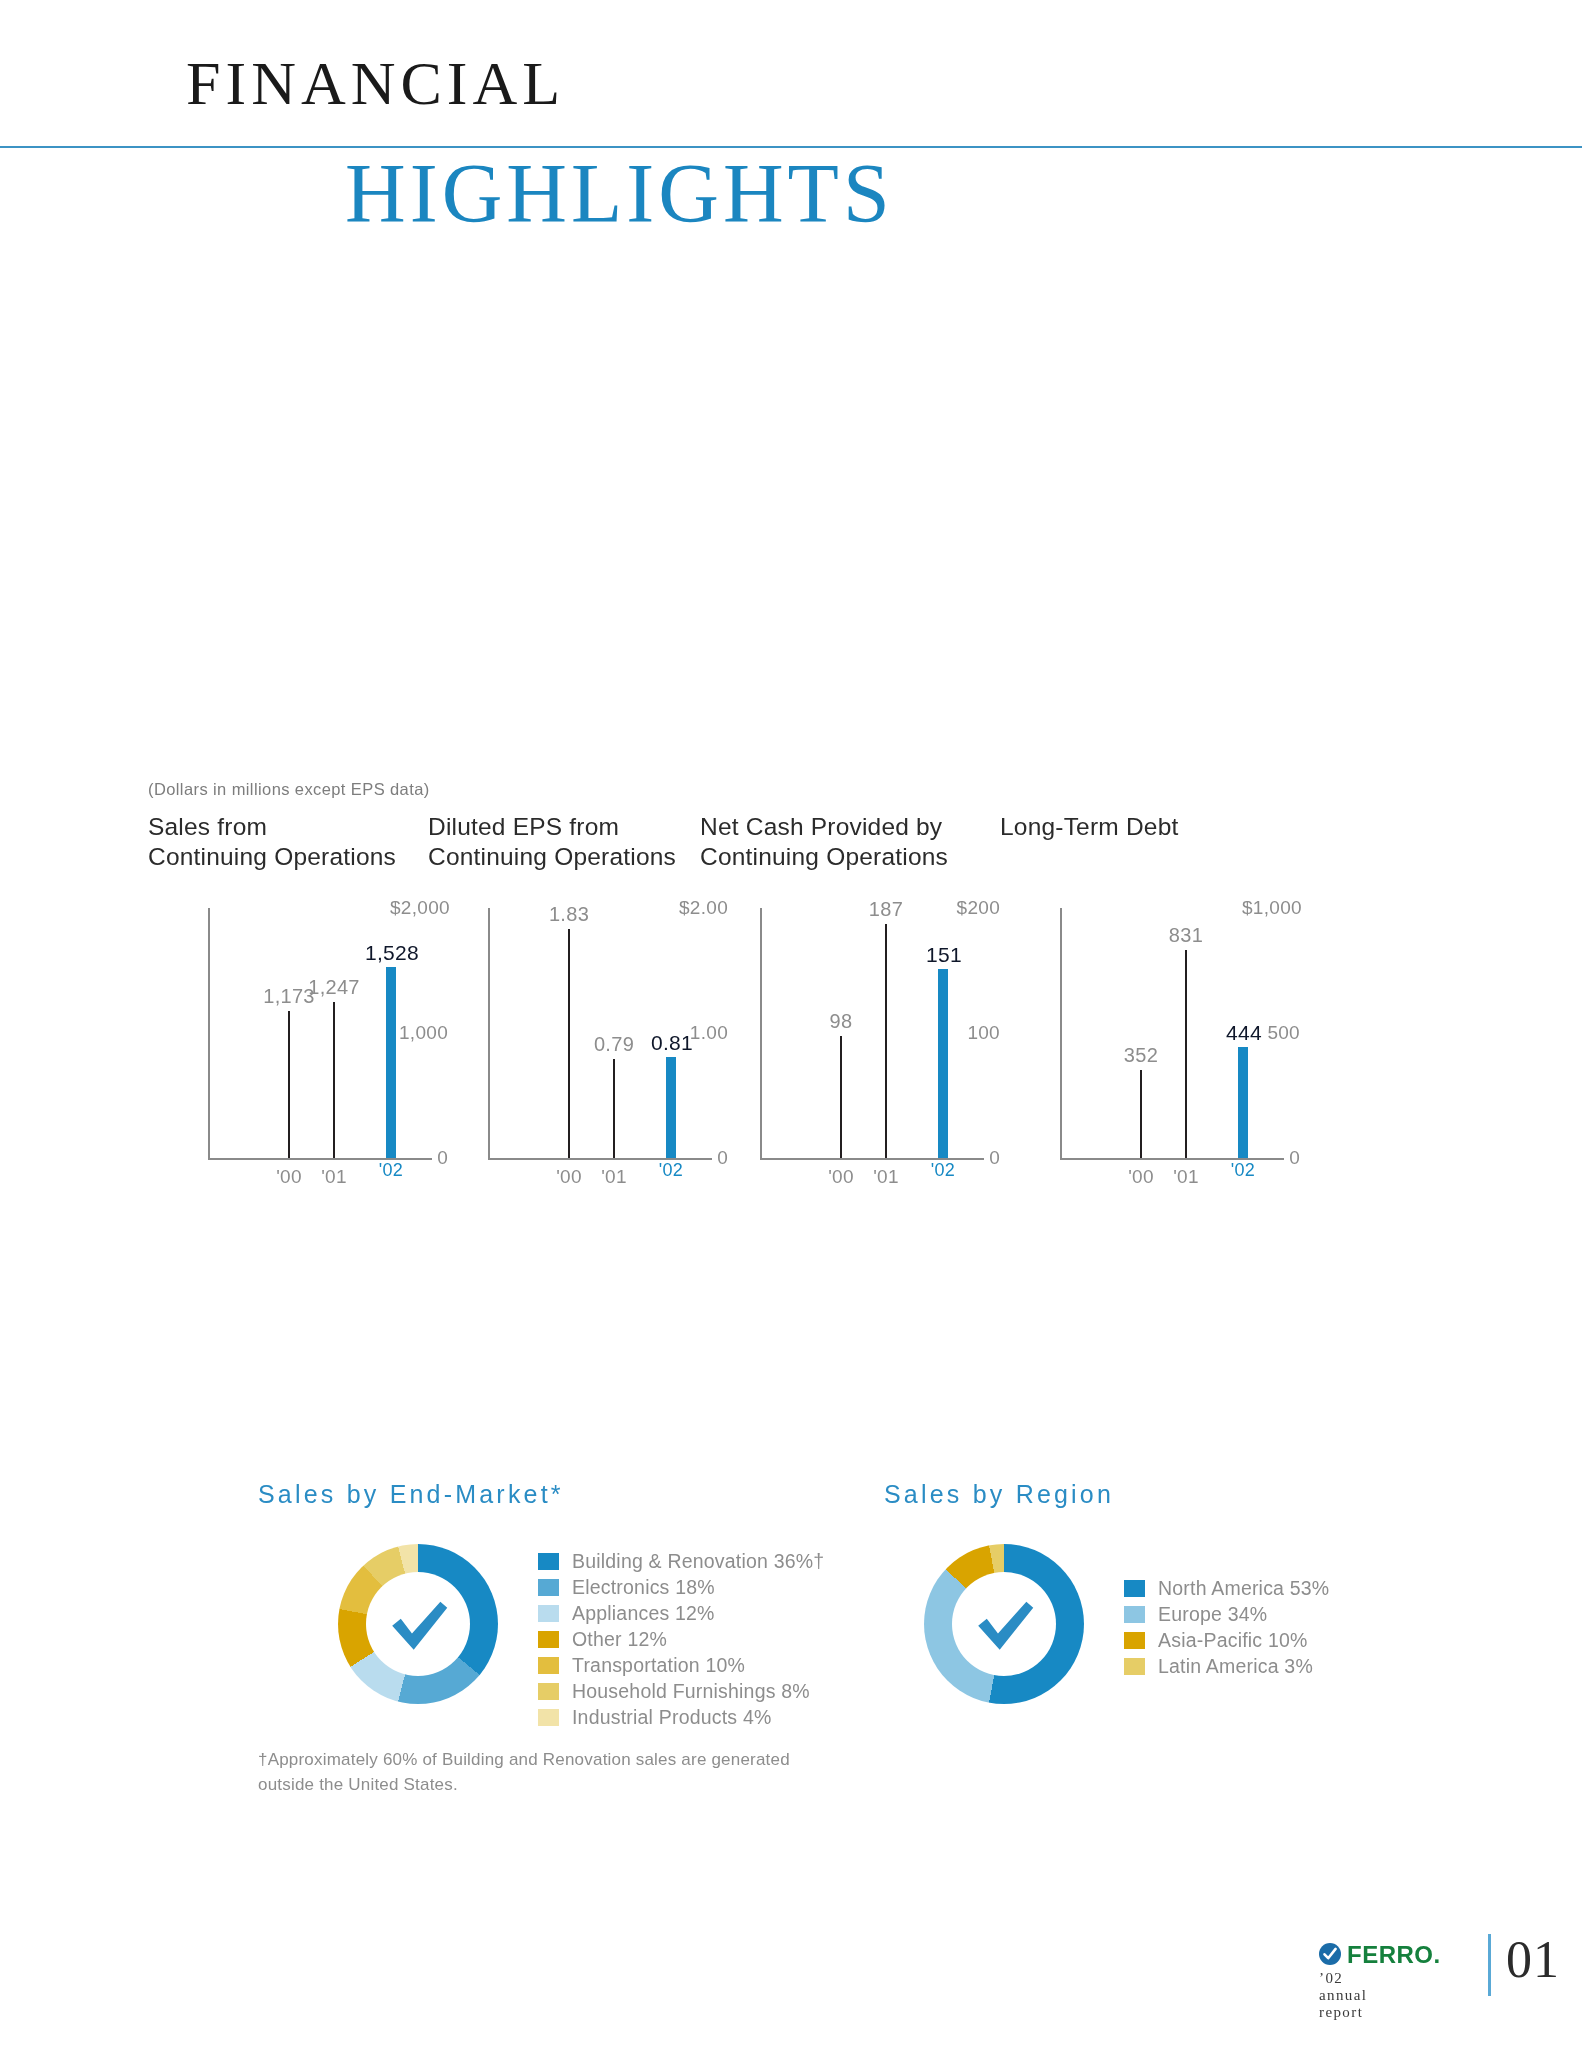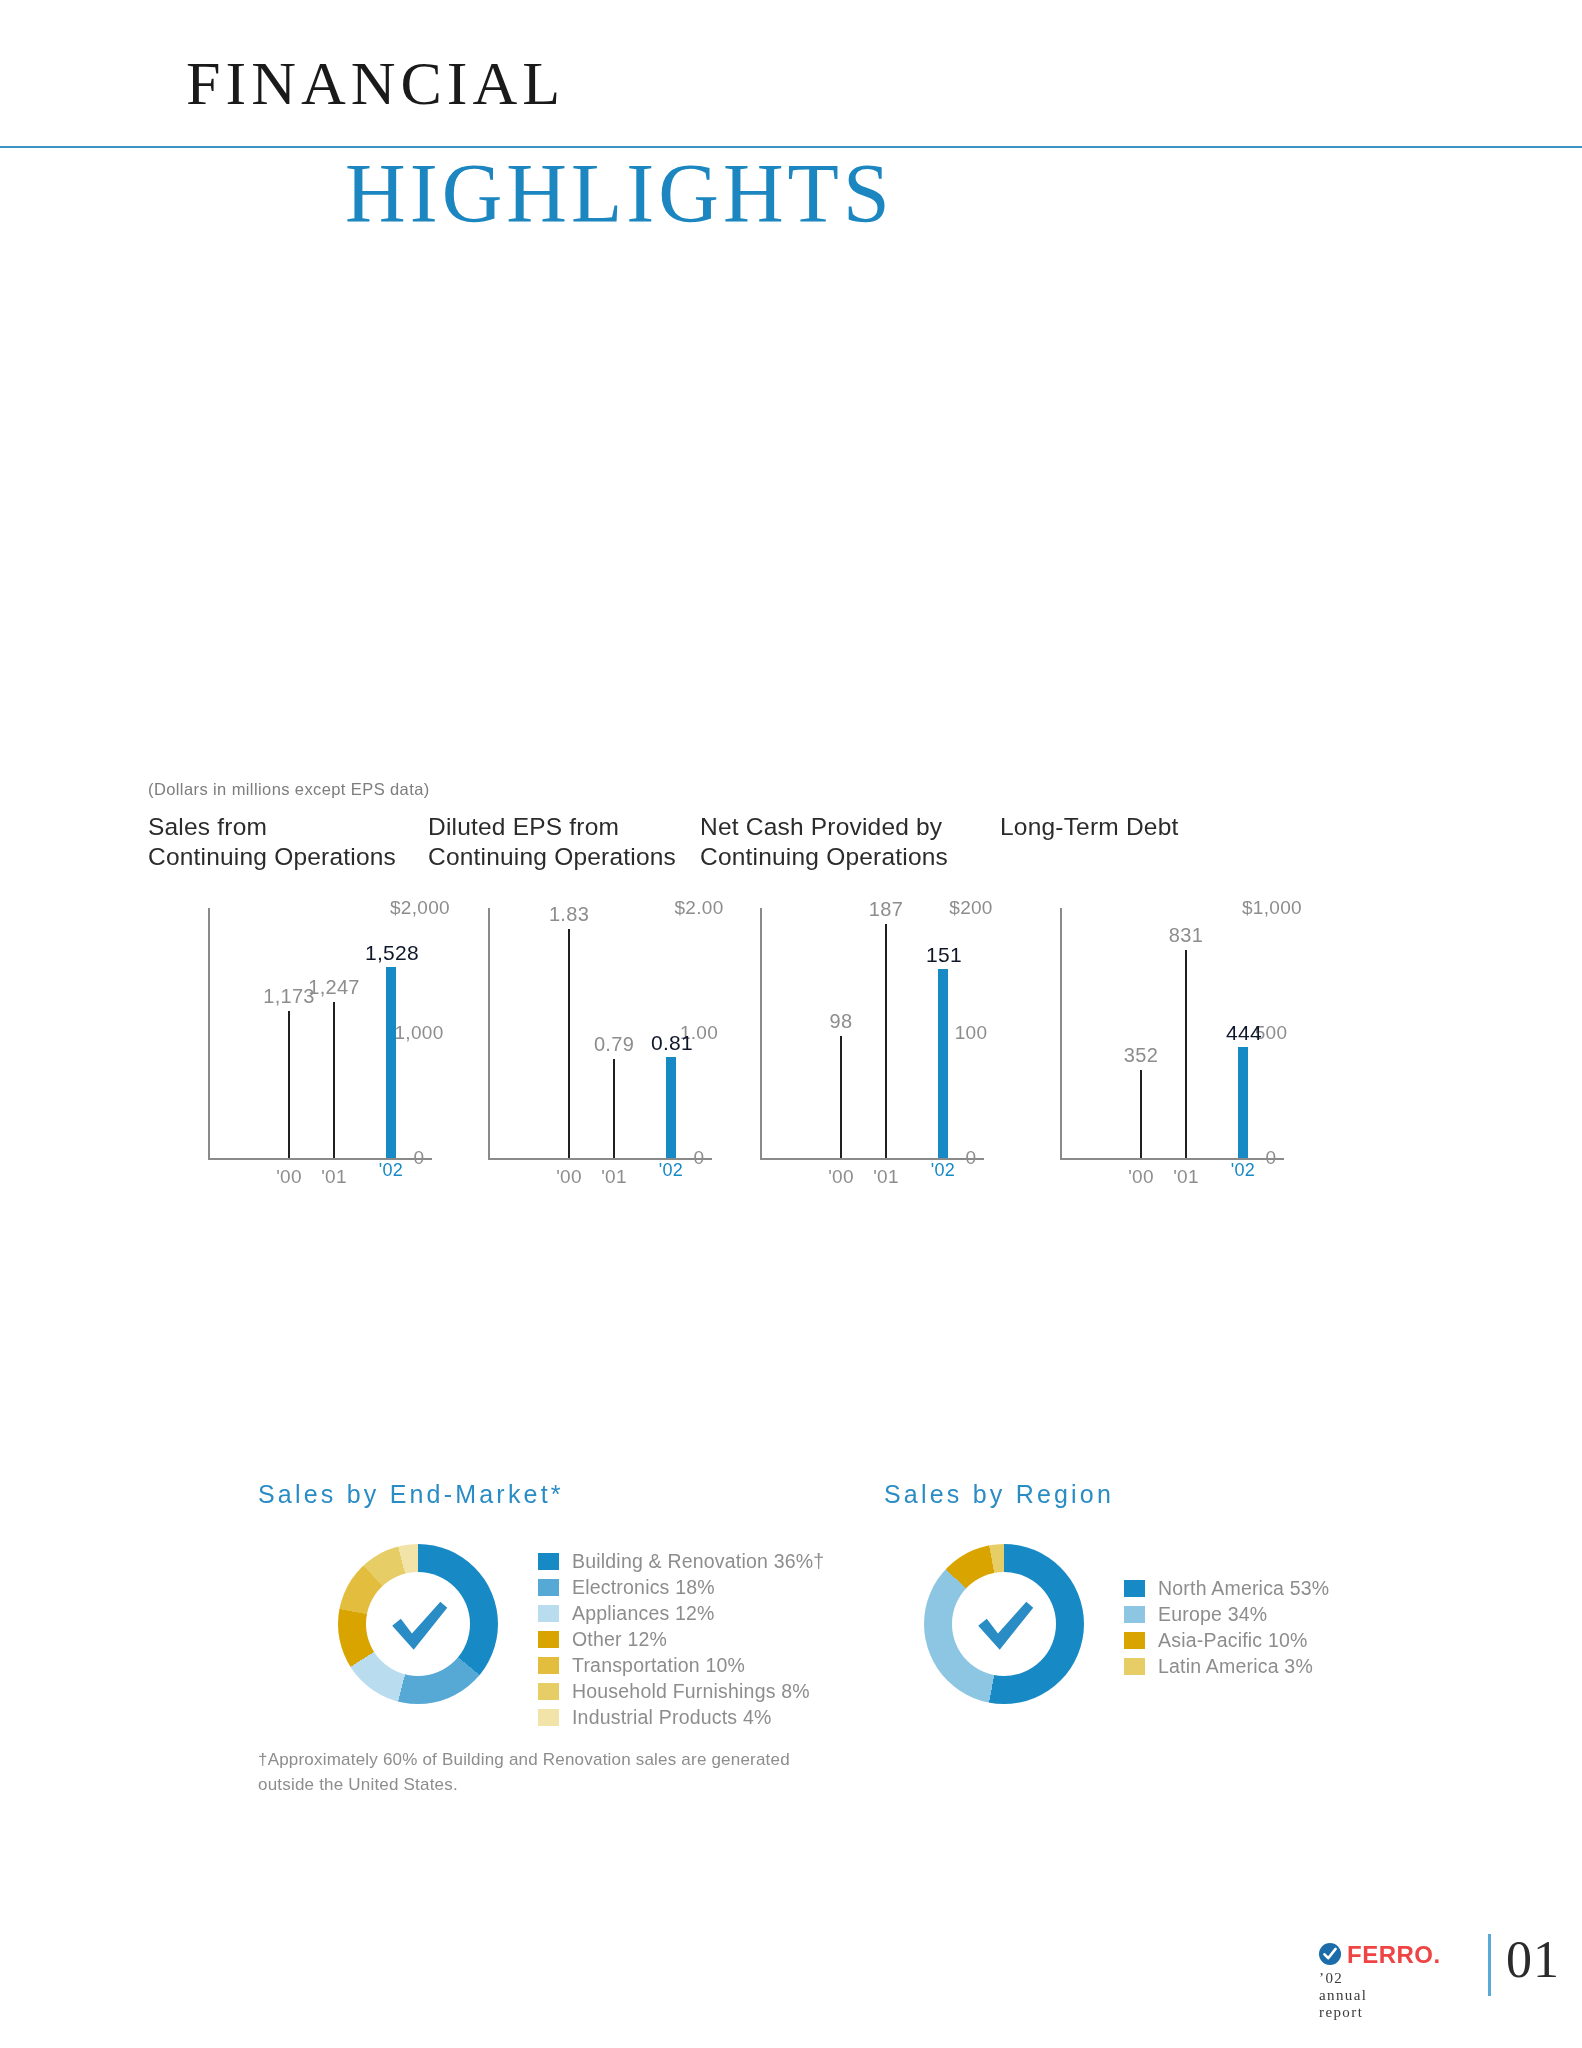--- a/index.html
+++ b/index.html
@@ -38,21 +38,21 @@
   .charts-row{position:absolute;left:0;top:812px;width:1400px;height:450px;}
   .chart{position:absolute;top:0;width:340px;height:450px;}
   .chart .c-title{
     font-size:24.5px;color:#2b2b2b;line-height:1.22;
     letter-spacing:.2px;font-weight:400;white-space:pre-line;
   }
   .plot{position:absolute;left:0;top:96px;width:300px;height:270px;}
   .axis-v{position:absolute;left:60px;top:0;width:2px;height:252px;background:#8a8a8a;}
   .axis-h{position:absolute;left:60px;top:250px;width:224px;height:2px;background:#8a8a8a;}
   .ytick{
-    position:absolute;right:0;width:58px;text-align:center;
+    position:absolute;right:0;width:58px;text-align:right;
     font-size:19px;color:#8d8d8d;transform:translateY(-50%);
     letter-spacing:.3px;white-space:nowrap;
   }
   .bar{position:absolute;bottom:0;background:#231f20;}
   .bar.thin{width:2px;}
   .bar.accent{width:10px;background:#1789c4;}
   .bar-val{
     position:absolute;font-size:20px;color:#8d8d8d;white-space:nowrap;
     letter-spacing:.3px;
   }
@@ -89,21 +89,21 @@
   .footnotes div:nth-child(3){padding-left:11px;}
 
   
   .footer{position:absolute;left:1318px;top:1940px;width:230px;height:80px;}
   .logo-block{position:absolute;left:0;top:0;}
   .logo-mark{
     position:absolute;left:0;top:2px;width:24px;height:24px;
   }
   .logo-word{
     position:absolute;left:29px;top:1px;
-    font-size:24px;font-weight:bold;color:#ef4444;letter-spacing:.5px;
+    font-size:24px;font-weight:bold;color:#15803d;letter-spacing:.5px;
     font-family:"Liberation Sans", sans-serif;
   }
   .logo-sub{
     position:absolute;left:1px;top:30px;
     font-family:"Liberation Serif", serif;
     font-size:15px;color:#3a3a3a;letter-spacing:1.4px;
   }
   .footer-rule{position:absolute;left:170px;top:-6px;width:3px;height:62px;background:#5aa9d6;}
   .page-num{
     position:absolute;left:188px;top:-10px;

